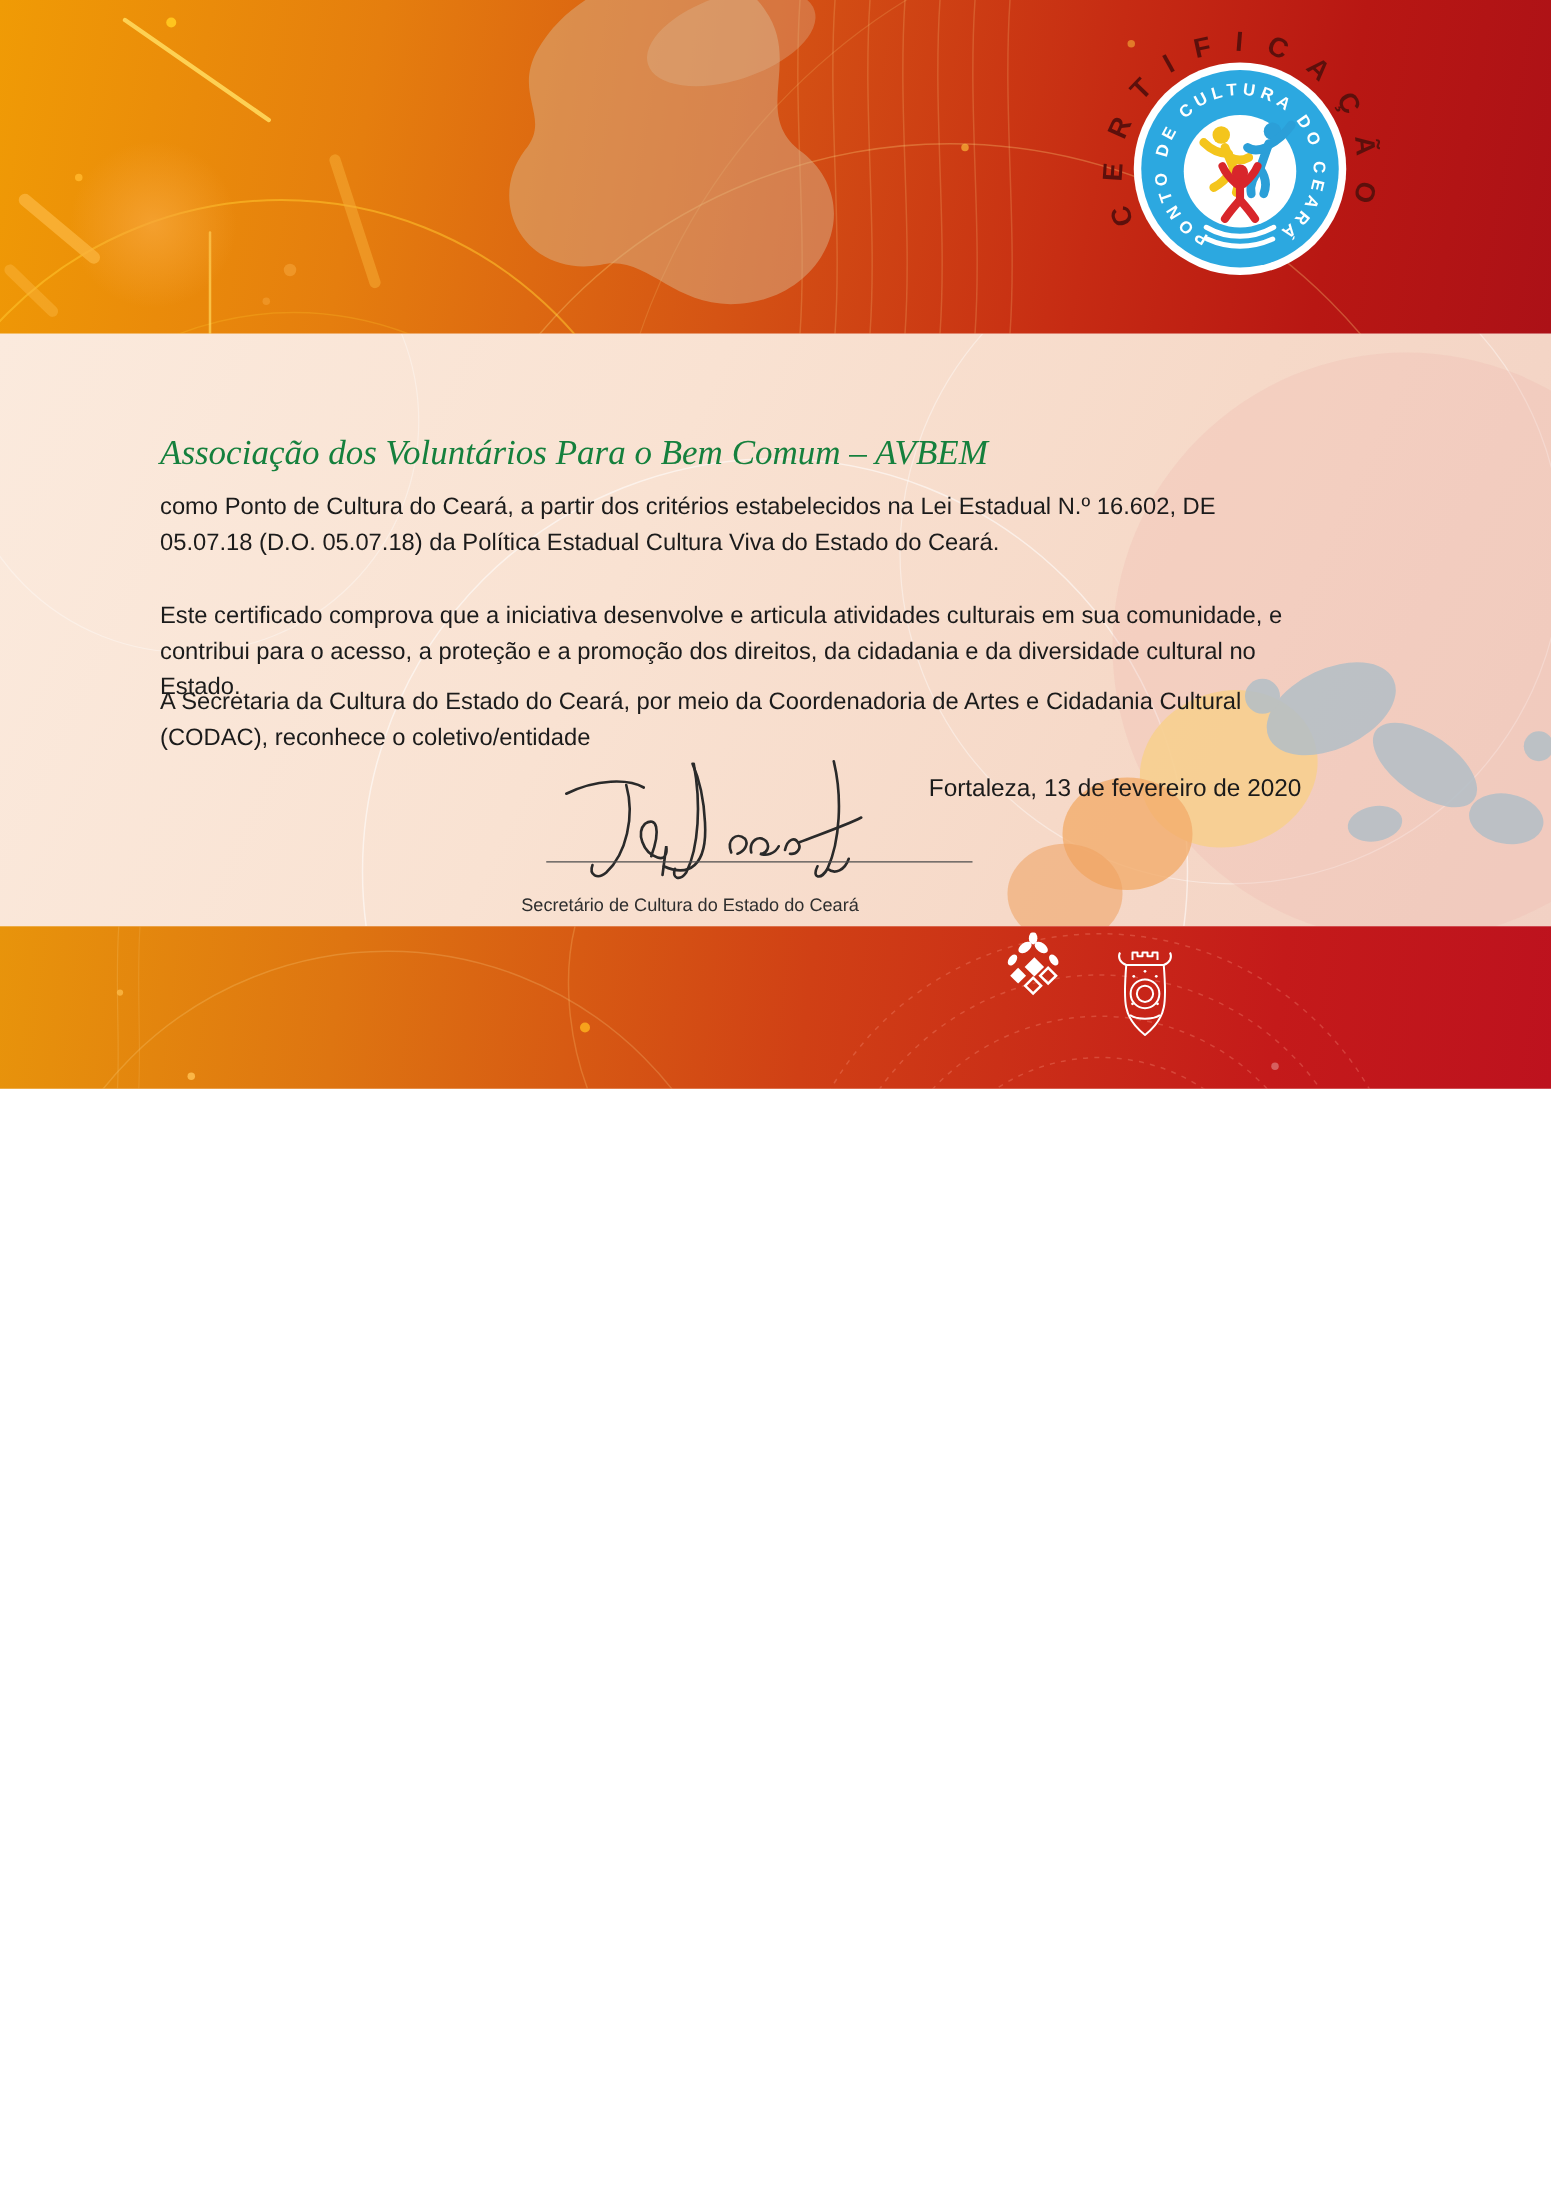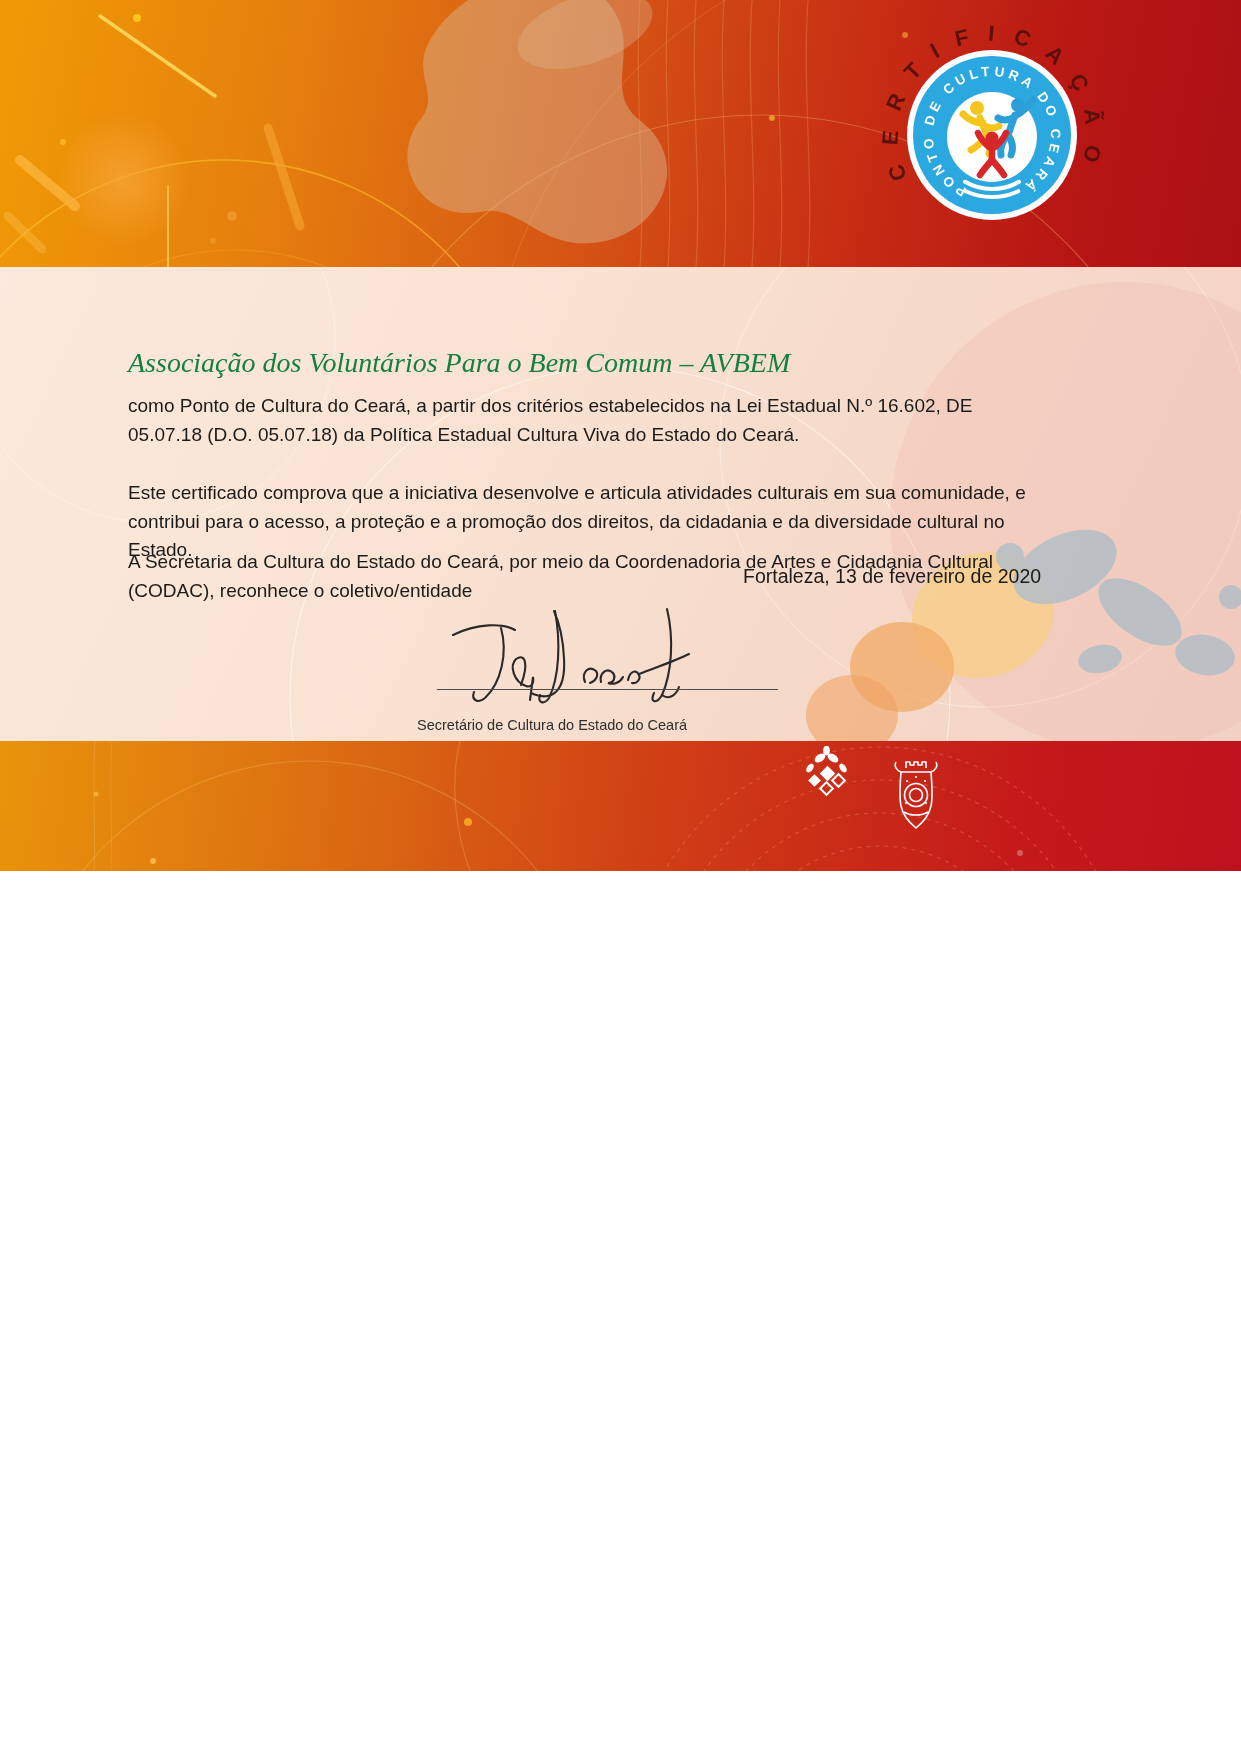--- a/index.html
+++ b/index.html
@@ -17,21 +17,21 @@
     background:linear-gradient(115deg,#FBEADD 0%,#F9E2D2 40%,#F6D9C8 70%,#F2D1C4 100%);}
 
   
   .band-bottom{position:absolute;left:0;top:741px;width:1241px;height:130px;overflow:hidden;
     background:linear-gradient(97deg,#E8940B 0%,#DE7511 22%,#D04015 52%,#C41A1A 82%,#BD121E 100%);}
 
   
   .para{position:absolute;left:128px;width:905px;font-size:19px;line-height:28.5px;color:#1B1B1B;}
   .entity{position:absolute;left:128px;top:347px;white-space:nowrap;
     font-family:"Liberation Serif",serif;font-style:italic;font-size:28px;color:#15803d;}
-  .place-date{position:absolute;left:743px;top:565px;width:360px;white-space:nowrap;
+  .place-date{position:absolute;left:743px;top:620px;width:360px;white-space:nowrap;
     font-size:19.5px;color:#1B1B1B;}
   .sig-line{position:absolute;left:437px;top:689px;width:341px;height:1px;background:#4d4d4d;}
   .sig-name{position:absolute;left:417px;top:694px;width:381px;text-align:center;
     font-size:19.5px;color:#1d1d1d;}
   .sig-title{position:absolute;left:417px;top:717px;width:381px;text-align:left;
     font-size:14.5px;color:#2e2e2e;}
 </style>
 </head>
 <body>
 

